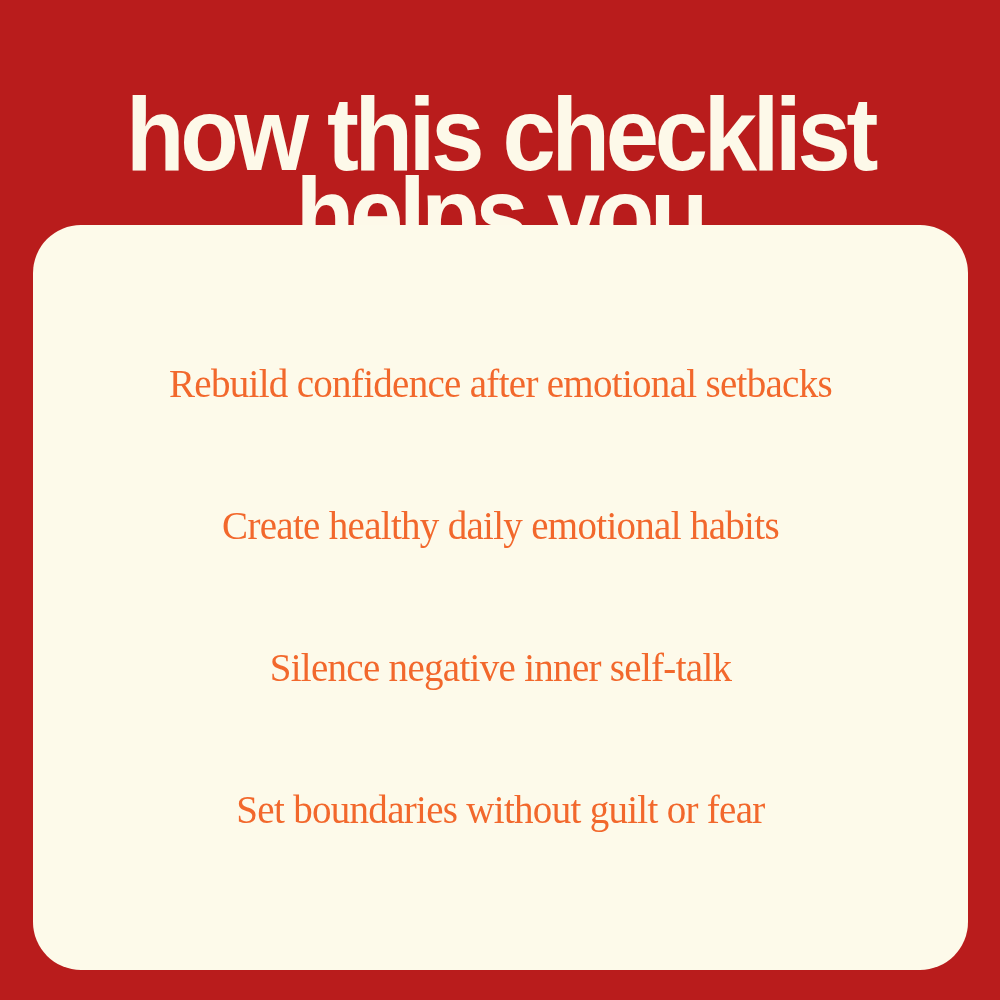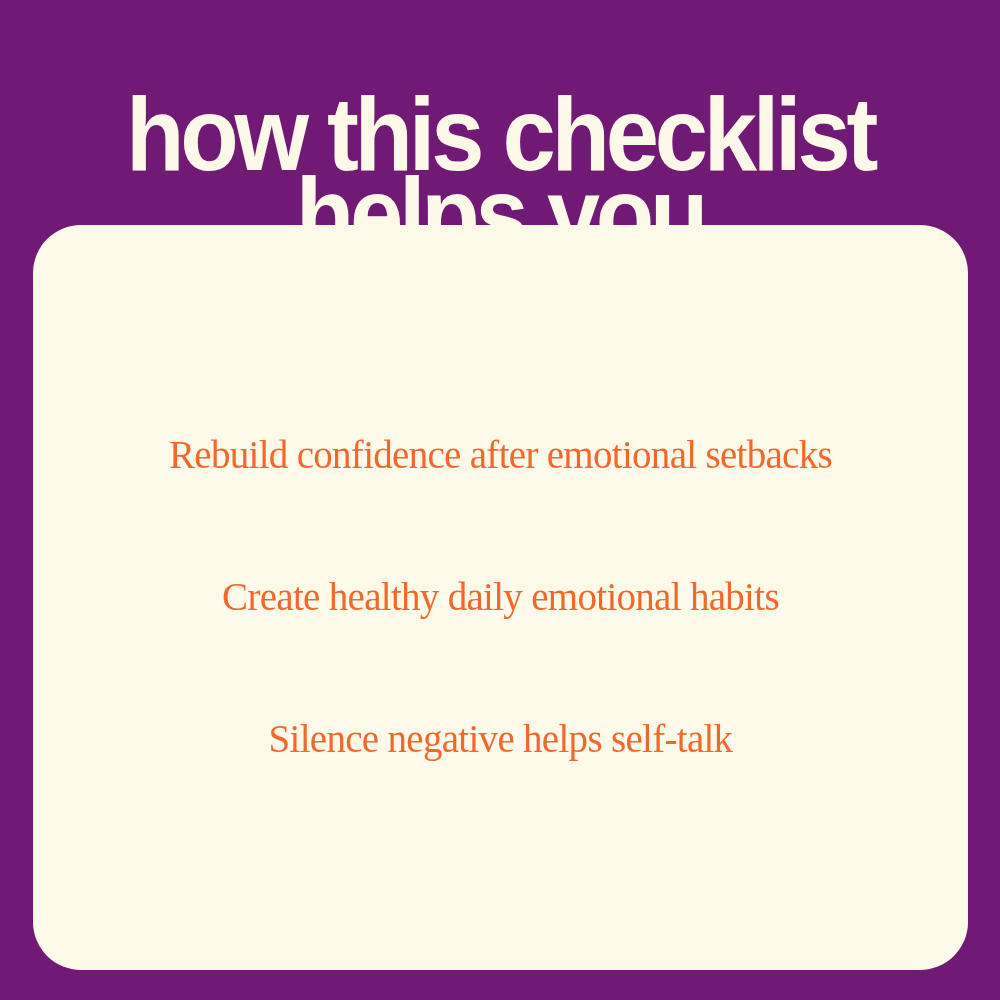--- a/index.html
+++ b/index.html
@@ -13,21 +13,21 @@
     overflow: hidden;
     background: #9a6bfb;
     font-family: "Liberation Sans", sans-serif;
     -webkit-font-smoothing: antialiased;
   }
 
   .poster {
     position: relative;
     width: 1000px;
     height: 1000px;
-    background: #701a75;
+    background: #b91c1c;
     box-sizing: border-box;
   }
 
   
   .heading {
     position: absolute;
     left: 0;
     top: 26px;
     width: 1000px;
     text-align: center;
@@ -109,18 +109,21 @@
 
   <div class="card">
     <ul class="checklist">
       <li class="checklist-item">
         <span>Rebuild confidence after emotional setbacks</span>
       </li>
       <li class="checklist-item">
         <span>Create healthy daily emotional habits</span>
       </li>
       <li class="checklist-item">
-        <span>Silence negative helps self-talk</span>
+        <span>Silence negative inner self-talk</span>
+      </li>
+      <li class="checklist-item">
+        <span>Set boundaries without guilt or fear</span>
       </li>
     </ul>
   </div>
 
 </div>
 
 </body></html>

